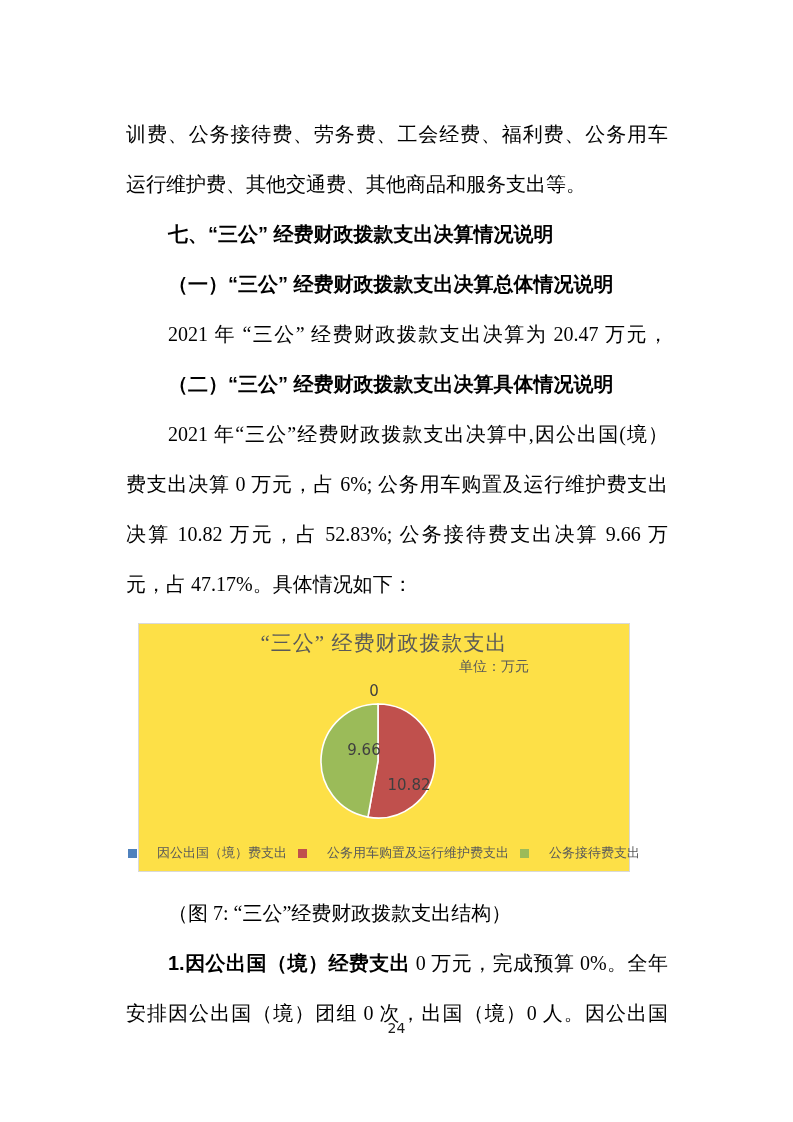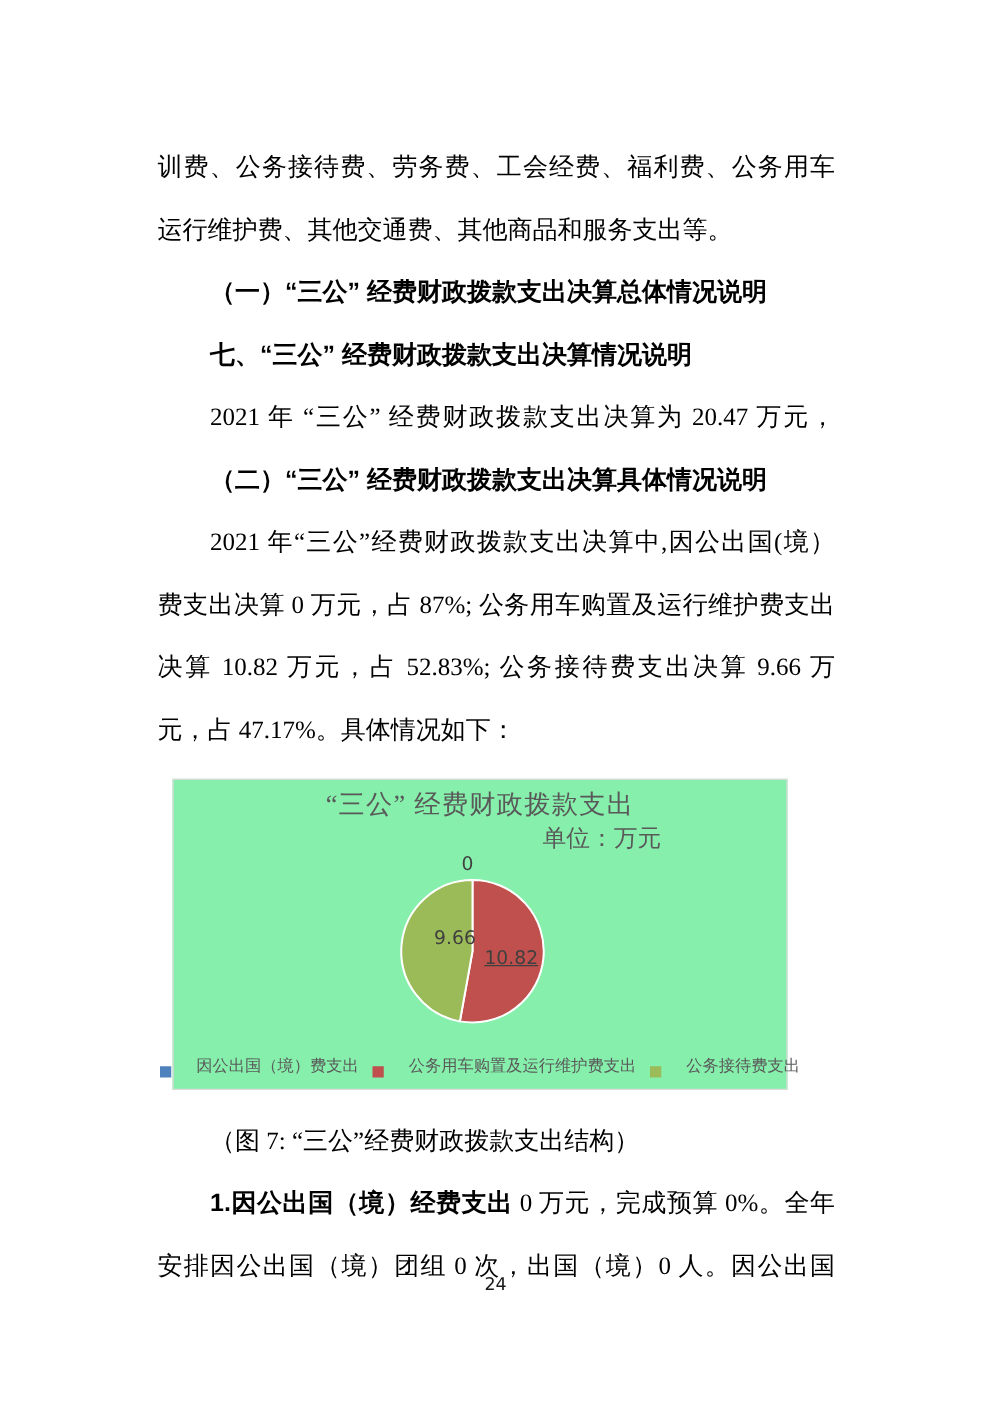--- a/index.html
+++ b/index.html
@@ -16,63 +16,63 @@
   .just{white-space:normal;text-align:justify;text-align-last:justify;height:38px;overflow:hidden;}
   .indent{text-indent:42px;}
   .heading,.b{
     font-weight:bold;
     font-family:"Liberation Sans","DejaVu Sans",sans-serif;
   }
   
   .chart-box{
     position:relative;box-sizing:border-box;
     margin:20px 0 22px 24px;width:492px;height:249px;
-    border:1px solid #d9d9d9;background:#86efac;
+    border:1px solid #d9d9d9;background:#fde047;
   }
   .chart-title{
     text-align:center;margin-top:7px;font-size:21px;letter-spacing:1px;
     color:#595959;line-height:24px;
   }
   .unit-label{
-    position:absolute;right:100px;top:34px;font-size:19px;color:#595959;
+    position:absolute;right:100px;top:34px;font-size:14px;color:#595959;
   }
   .pie-wrap{position:absolute;left:179px;top:77px;width:120px;height:120px;}
   .pie-label{
     position:absolute;transform:translate(-50%,-50%);
     font-family:"DejaVu Sans","Liberation Sans",sans-serif;
     font-size:15px;color:#3f3f3f;white-space:nowrap;
   }
   .lbl-0{left:235px;top:67px;}
-  .lbl-1{left:270px;top:142px;text-decoration:underline;}
+  .lbl-1{left:270px;top:161px;}
   .lbl-2{left:202px;top:126px;}
   .legend{
     position:absolute;left:0;right:0;bottom:9px;
     display:flex;justify-content:center;align-items:center;gap:11px;
     font-size:13px;color:#595959;white-space:nowrap;
   }
-  .legend-item{display:flex;align-items:flex-end;gap:20px;}
+  .legend-item{display:flex;align-items:center;gap:20px;}
   .swatch{width:9px;height:9px;flex:0 0 auto;}
   .pageno{
     position:absolute;left:0;right:0;top:1020px;text-align:center;
     font-size:14px;font-family:"DejaVu Sans","Liberation Sans",sans-serif;
     color:#1a1a1a;
   }
 </style>
 </head>
 <body>
 
 <div class="content">
   <div class="line just">训费、公务接待费、劳务费、工会经费、福利费、公务用车</div>
   <div class="line">运行维护费、其他交通费、其他商品和服务支出等。</div>
+  <div class="line heading indent">七、“三公” 经费财政拨款支出决算情况说明</div>
   <div class="line heading indent">（一）“三公” 经费财政拨款支出决算总体情况说明</div>
-  <div class="line heading indent">七、“三公” 经费财政拨款支出决算情况说明</div>
   <div class="line just indent">2021 年 “三公” 经费财政拨款支出决算为 20.47 万元，</div>
   <div class="line heading indent">（二）“三公” 经费财政拨款支出决算具体情况说明</div>
   <div class="line just indent">2021 年“三公”经费财政拨款支出决算中,因公出国(境）</div>
-  <div class="line just">费支出决算 0 万元，占 87%; 公务用车购置及运行维护费支出</div>
+  <div class="line just">费支出决算 0 万元，占 6%; 公务用车购置及运行维护费支出</div>
   <div class="line just">决算 10.82 万元，占 52.83%; 公务接待费支出决算 9.66 万</div>
   <div class="line">元，占 47.17%。具体情况如下：</div>
 
   <div class="chart-box">
     <div class="chart-title">“三公” 经费财政拨款支出</div>
     <div class="unit-label">单位：万元</div>
     <div class="pie-wrap">
       <svg id="pieSvg" width="120" height="120" viewBox="-60 -60 120 120">
           <path d="M0 0 L0.00 -57.00 A57 57 0 1 1 -10.09 56.10 Z" fill="#C0504D" stroke="#ffffff" stroke-width="1.6"></path>
           <path d="M0 0 L-10.09 56.10 A57 57 0 0 1 -0.00 -57.00 Z" fill="#9BBB59" stroke="#ffffff" stroke-width="1.6"></path>

